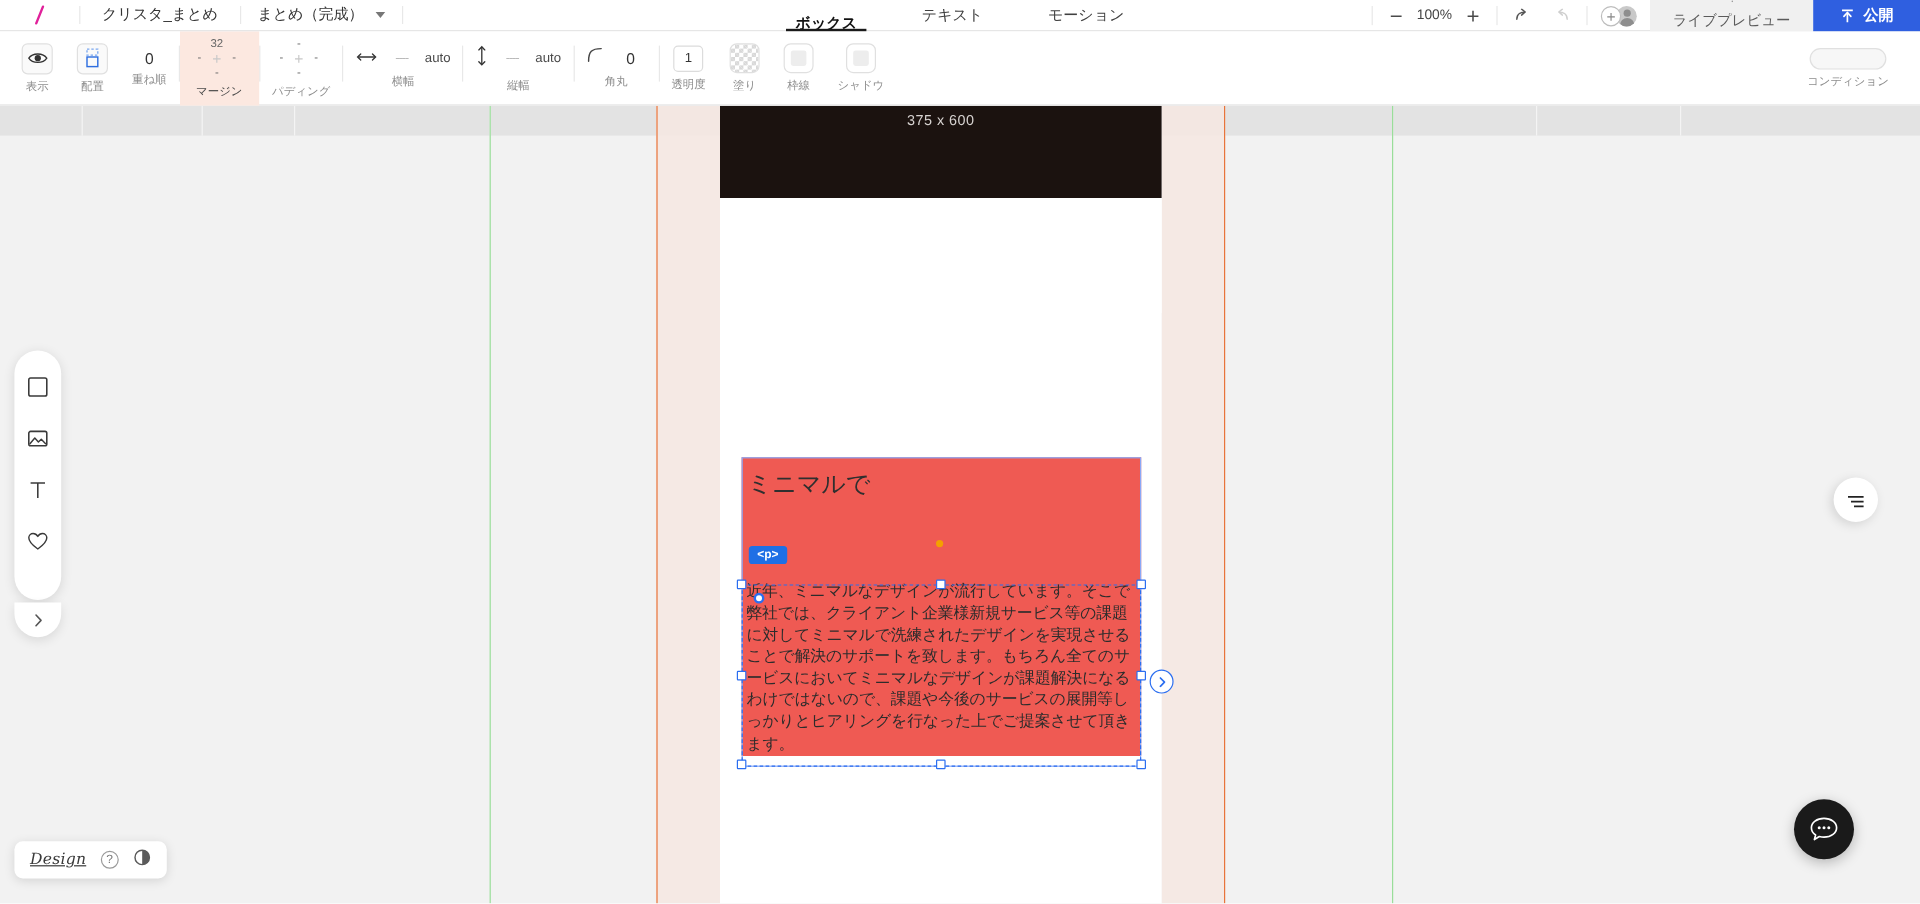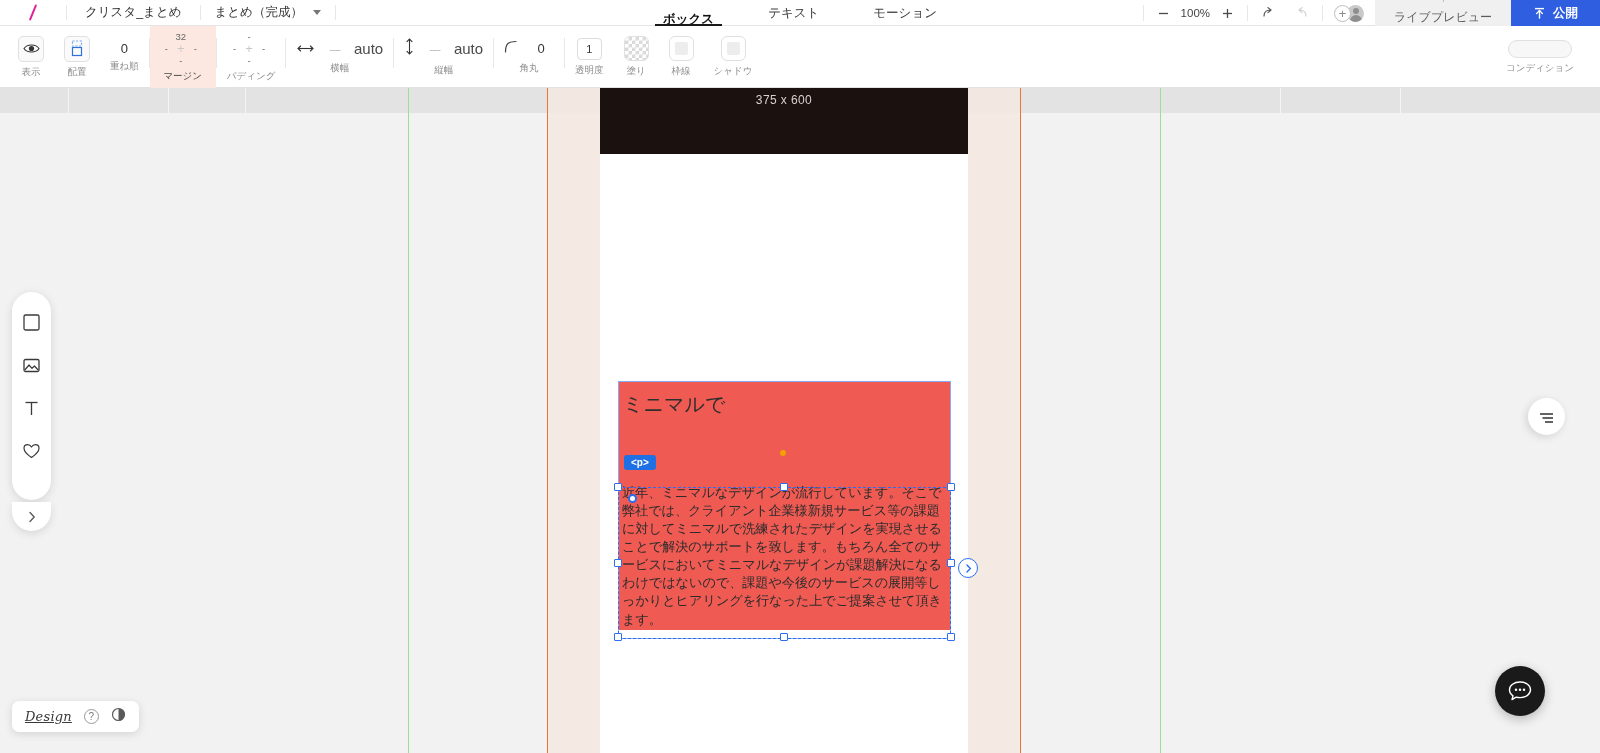--- a/index.html
+++ b/index.html
@@ -105,21 +105,21 @@
   
   .bmw { display: grid; grid-template-columns: 13px 16px 13px; grid-template-rows: 11px 13px 11px;
          align-items: center; justify-items: center; font-size: 9.5px; color: #666; width: 46px; }
   .bmw .c { grid-column: 2; grid-row: 2; color: #c9c9c9; font-size: 13px; }
   .bmw .t { grid-column: 2; grid-row: 1; }
   .bmw .b { grid-column: 2; grid-row: 3; }
   .bmw .l { grid-column: 1; grid-row: 2; }
   .bmw .r { grid-column: 3; grid-row: 2; }
   .dimrow { display: flex; align-items: center; gap: 14px; }
   .dash { color: #b9b9b9; letter-spacing: -1px; font-size: 11px; }
-  .autotxt { font-size: 15px; color: #4a4a4a; }
+  .autotxt { font-size: 11px; color: #4a4a4a; }
   .numbox {
     width: 25px; height: 22px; border: 1px solid #dcdcdc; border-radius: 4px; background: #fff;
     display: flex; align-items: center; justify-content: center; font-size: 11px; color: #333;
   }
   .swatch { width: 25px; height: 25px; border-radius: 6px; border: 1px solid #e0e0e0; }
   .swatch.checker {
     background-image:
       linear-gradient(45deg, #d8d8d8 25%, transparent 25%, transparent 75%, #d8d8d8 75%),
       linear-gradient(45deg, #d8d8d8 25%, transparent 25%, transparent 75%, #d8d8d8 75%);
     background-size: 7px 7px; background-position: 0 0, 3.5px 3.5px; background-color: #fff;
@@ -142,21 +142,21 @@
   .ruler .tick { position: absolute; top: 0; width: 1px; height: 25px; background: #f4f4f4; }
   .guide-v { position: absolute; top: 0; bottom: 0; width: 1px; }
   .guide-green { background: #9ade9a; }
   .guide-orange { background: #e8743b; }
   .marginband { position: absolute; top: 0; bottom: 0; background: #f6e8e2; opacity: .85; }
 
   .device {
     position: absolute; left: 600px; top: 0; width: 368px; bottom: 0; background: #fff;
   }
   .devhead {
-    position: absolute; left: 0; top: 0; width: 368px; height: 66px; background: #1b120f;
+    position: absolute; left: 0; top: 0; width: 368px; height: 77px; background: #1b120f;
     color: #fff;
   }
   .devdim {
     position: absolute; left: 0; top: 5px; width: 100%; text-align: center;
     font-size: 12px; color: #d6d2d0; letter-spacing: .4px;
   }
   .respill {
     position: absolute; left: 50%; transform: translateX(-50%); top: 30px;
     background: #f4700f; color: #fff; font-size: 12px; font-weight: bold;
     padding: 5px 16px; border-radius: 12px; white-space: nowrap;

